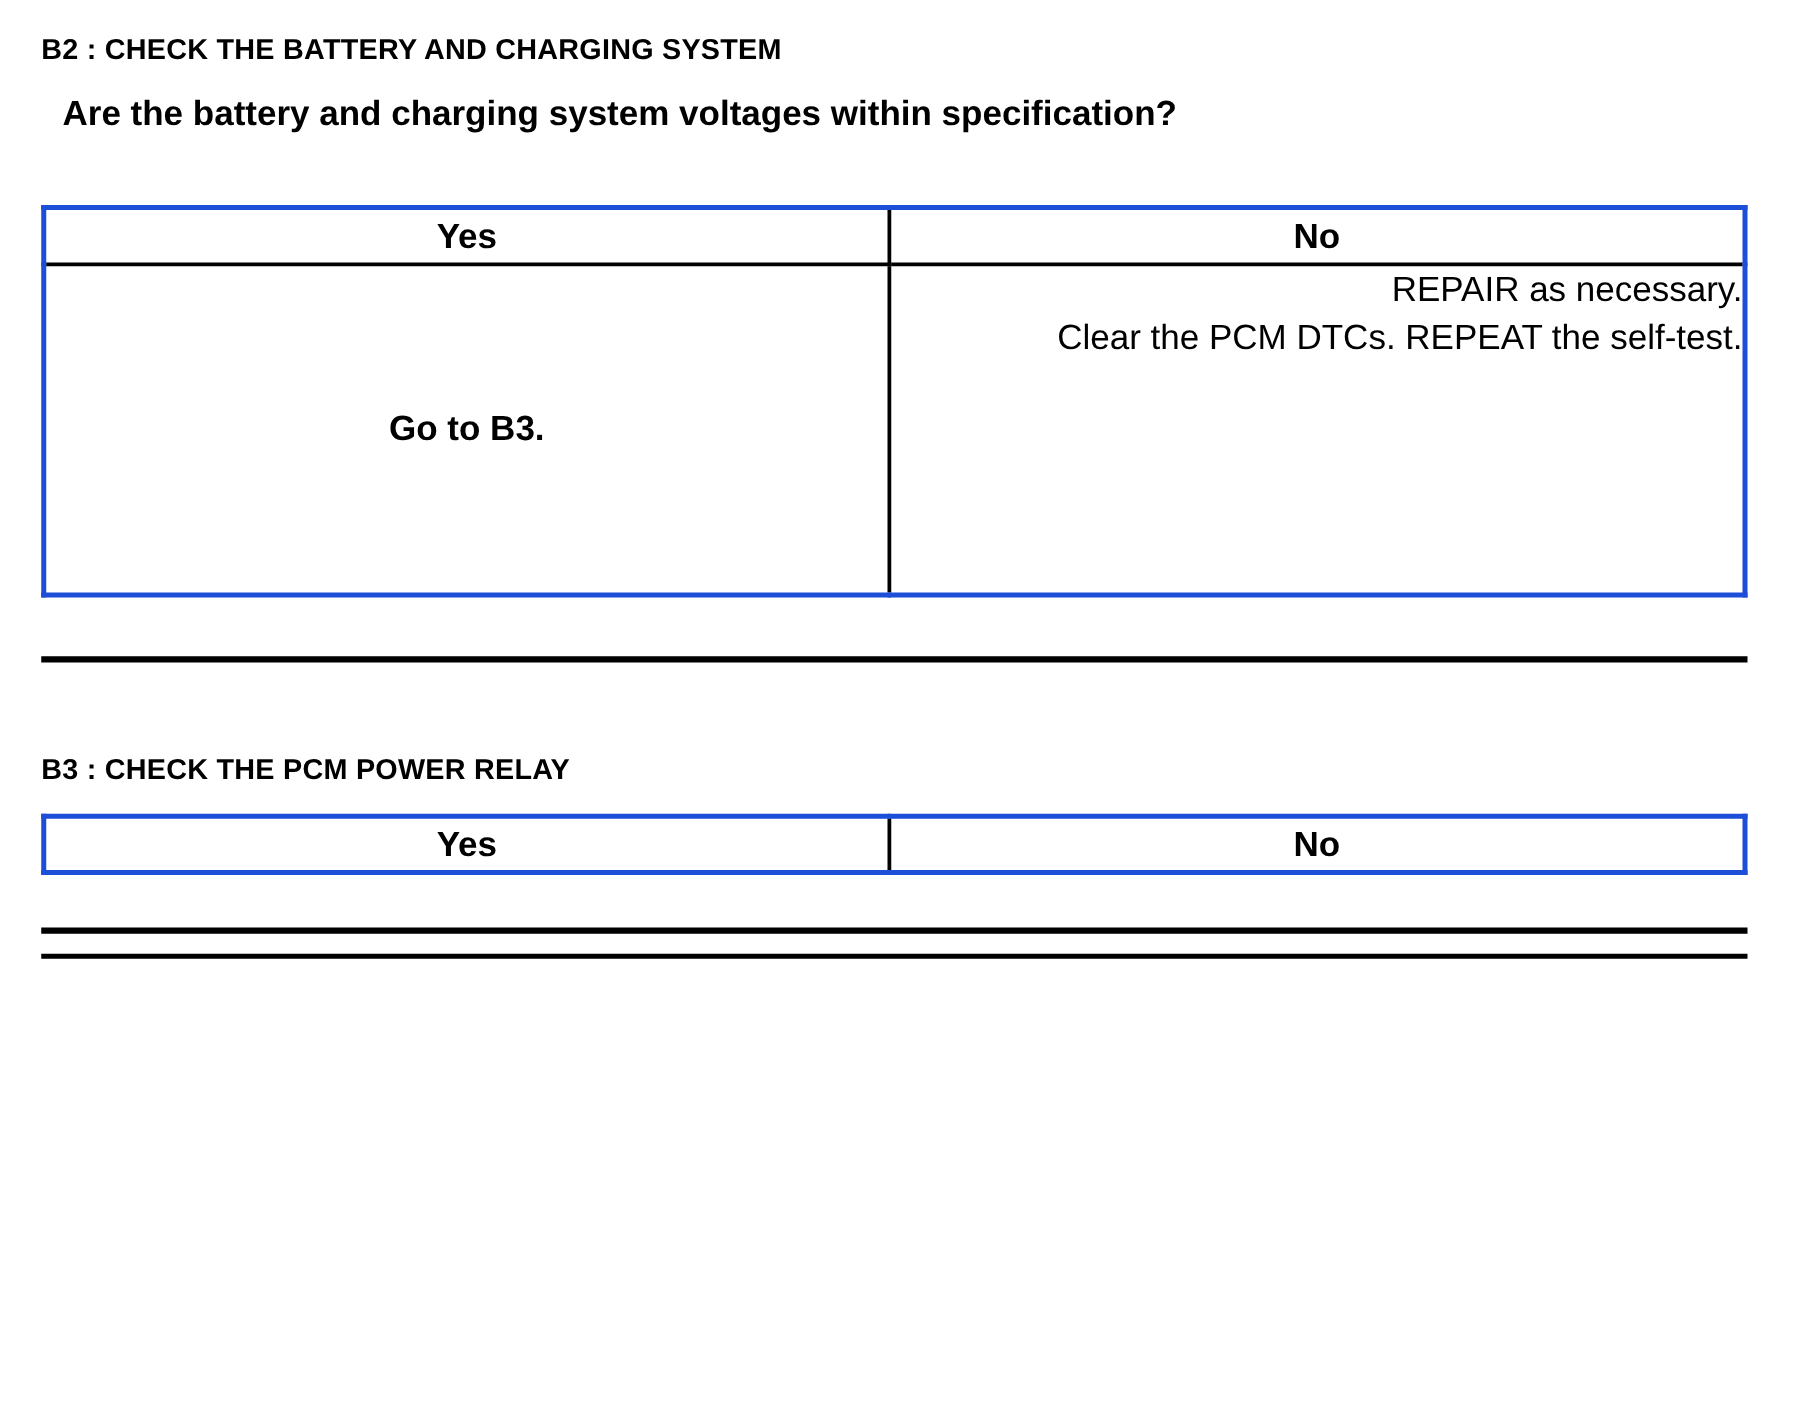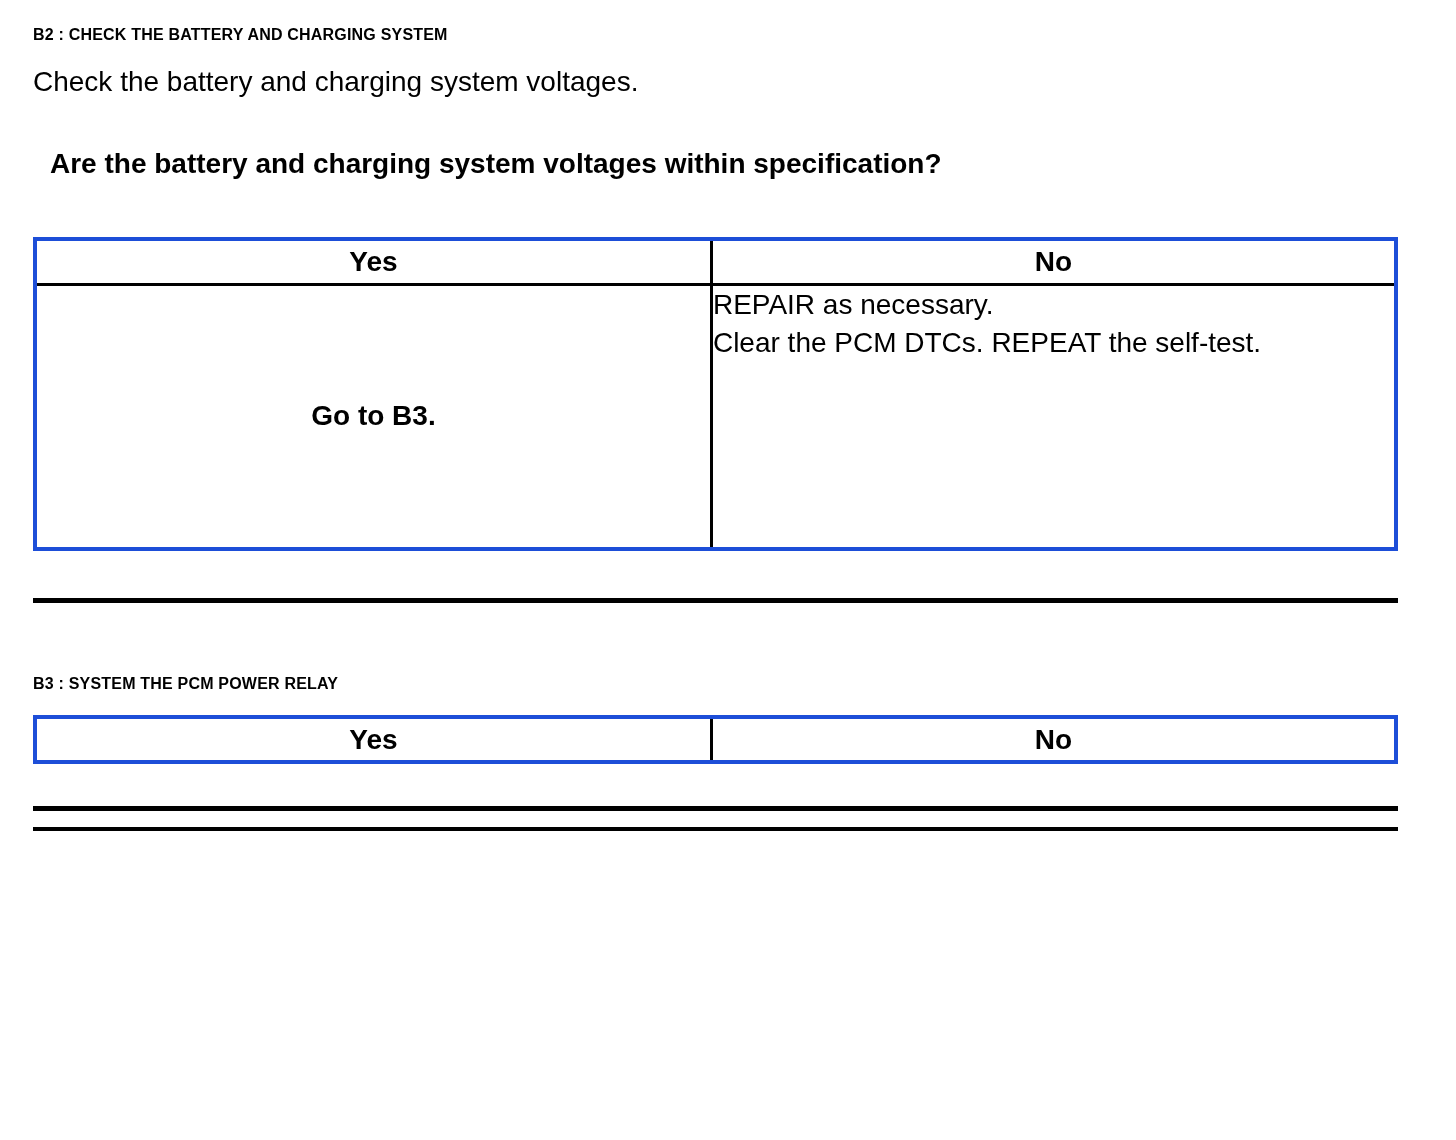--- a/index.html
+++ b/index.html
@@ -10,21 +10,21 @@
     color: #000000;
     font-family: "Liberation Sans", "DejaVu Sans", sans-serif;
   }
   body {
     width: 1456px;
     height: 1140px;
     padding: 26px 58px 0 33px;
     overflow: hidden;
   }
   .section-heading {
-    font-size: 16px;
+    font-size: 23px;
     font-weight: bold;
     margin: 0 0 22px 0;
     letter-spacing: 0.2px;
   }
   .instruction {
     font-size: 28px;
     font-weight: normal;
     margin: 0 0 50px 0;
   }
   .question {
@@ -51,21 +51,21 @@
     vertical-align: middle;
   }
   col.yes-col { width: 49.7%; }
   col.no-col  { width: 50.3%; }
   td.yes-cell {
     text-align: center;
     vertical-align: middle;
     font-weight: bold;
   }
   td.no-cell {
-    text-align: left;
+    text-align: right;
     vertical-align: top;
     padding: 3px 8px 0 8px;
     line-height: 1.38;
   }
   .t1 td { height: 265px; }
   .t2 td { height: 88px; }
   hr.rule {
     border: none;
     height: 5px;
     background: #000;
@@ -80,21 +80,20 @@
   }
 </style>
 </head>
 <body>
 
 <div>
 
   <section class="section-b2">
     <h2 class="section-heading">B2 : CHECK THE BATTERY AND CHARGING SYSTEM</h2>
 
-    <p class="instruction">Check the battery and charging system voltages.</p>
 
     <p class="question">Are the battery and charging system voltages within specification?</p>
 
     <table class="decision-table t1">
       <colgroup>
         <col class="yes-col">
         <col class="no-col">
       </colgroup>
       <tbody>
           <tr>
@@ -108,21 +107,21 @@
           <div>Clear the PCM DTCs. REPEAT the self-test.</div>
         </td>
       </tr>
     </tbody>
       </table>
 
     <hr class="rule rule-after-t1">
   </section>
 
   <section class="section-b3">
-    <h2 class="section-heading">B3 : SYSTEM THE PCM POWER RELAY</h2>
+    <h2 class="section-heading">B3 : CHECK THE PCM POWER RELAY</h2>
 
 
 
     <table class="decision-table t2">
       <colgroup>
         <col class="yes-col">
         <col class="no-col">
       </colgroup>
       <tbody>
           <tr>

